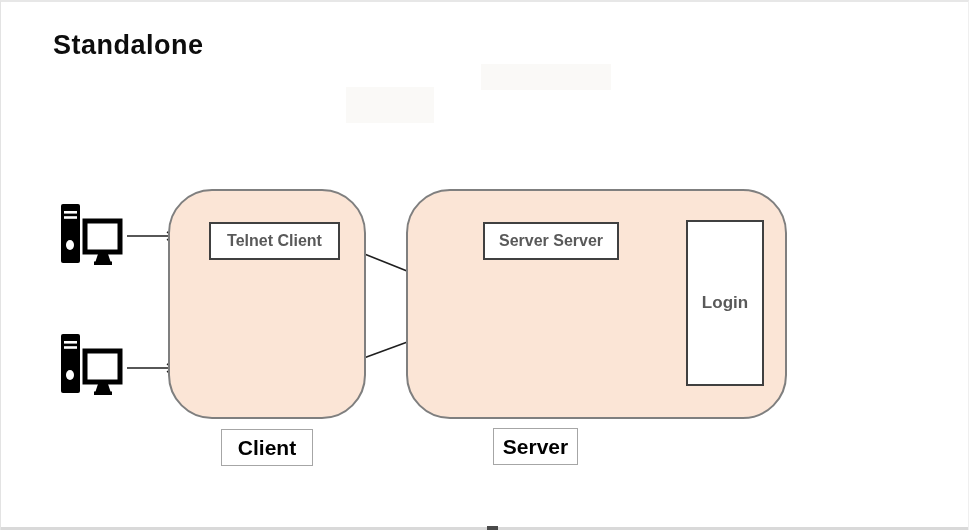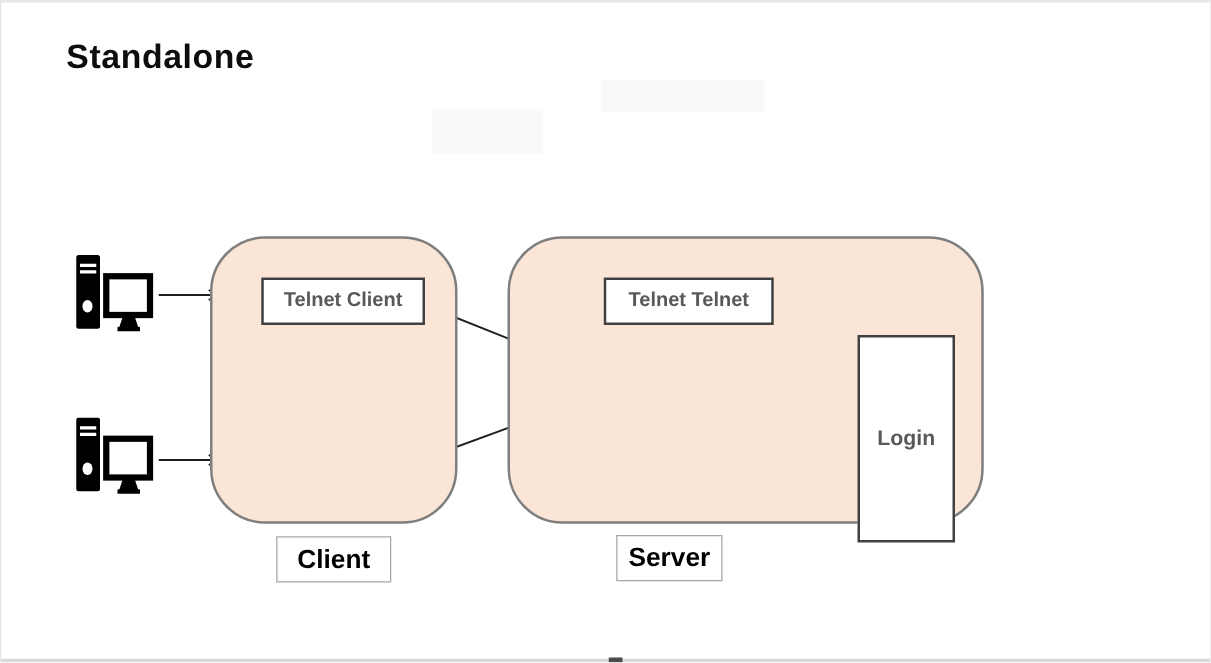--- a/index.html
+++ b/index.html
@@ -38,21 +38,21 @@
     box-sizing:border-box;
     display:flex;align-items:center;justify-content:center;
     font-size:16px;font-weight:bold;color:#595959;
   }
   .node.telnet-client{left:188px;top:220px;width:131px;height:38px;margin-left:20px;}
   .node.ftp-client  {left:188px;top:350px;width:148px;height:38px;}
   .node.telnet-server{left:482px;top:220px;width:136px;height:38px;}
   .node.ftp-server  {left:482px;top:349px;width:135px;height:38px;}
   .node.login{
     left:685px;top:218px;width:78px;height:166px;
-    border-width:2px;font-size:17px;margin-top:48px;
+    border-width:2px;font-size:17px;
   }
   .group-label{
     position:absolute;
     background:#ffffff;
     border:1px solid #a6a6a6;
     box-sizing:border-box;
     display:flex;align-items:center;justify-content:center;
     font-size:21px;font-weight:bold;color:#000000;
   }
   .group-label.client{left:220px;top:427px;width:92px;height:37px;}
@@ -114,21 +114,21 @@
       <rect x="27" y="17" width="35" height="31" fill="#fff" stroke="#000" stroke-width="5"></rect>
       <path d="M40,50 L50,50 L53,59 L37,59 Z" fill="#000"></path>
       <rect x="36" y="57.5" width="18" height="3.5" fill="#000"></rect>
     </svg>
   </div>
 
   <div class="container client"></div>
   <div class="node telnet-client">Telnet Client</div>
 
   <div class="container server"></div>
-  <div class="node telnet-server">Telnet Telnet</div>
+  <div class="node telnet-server">Server Server</div>
   <div class="node login">Login</div>
 
   <div class="group-label client">Client</div>
   <div class="group-label server">Server</div>
 
   <div class="bottom-bar"></div>
   <div class="bottom-marker"></div>
 </div>
 
 </body></html>

